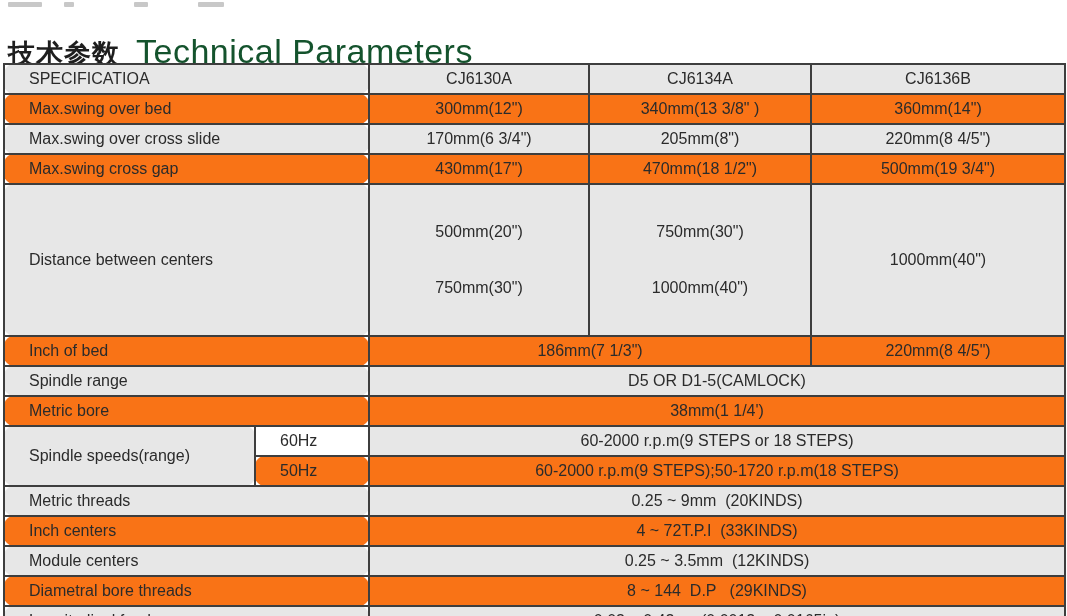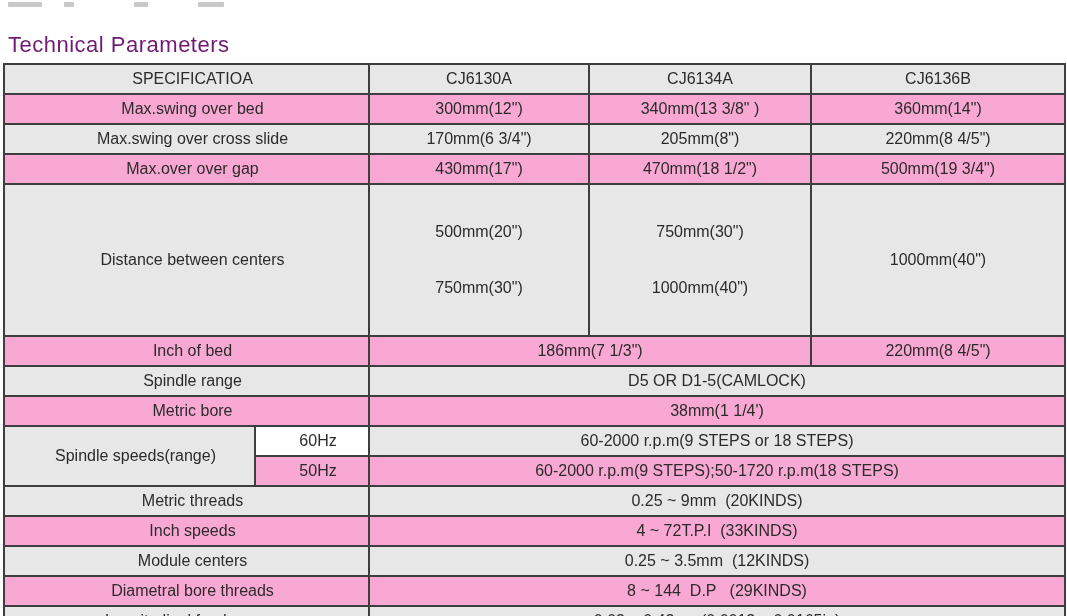--- a/index.html
+++ b/index.html
@@ -32,21 +32,21 @@
   .title{
     position:absolute;
     top:12px;left:8px;
     display:flex;align-items:baseline;gap:16px;
     white-space:nowrap;
   }
   .title-cn{
     font-size:27px;font-weight:700;color:#1e1e1e;letter-spacing:1px;
   }
   .title-en{
-    font-size:22px;font-weight:400;color:#701a75;letter-spacing:0.5px;margin-top:20px;
+    font-size:34px;font-weight:400;color:#14532d;letter-spacing:0.5px;margin-top:20px;
   }
   
   table.params{
     position:absolute;
     top:63px;left:3px;
     width:1061px;
     border-collapse:collapse;
     table-layout:fixed;
     font-size:16px;
   }
@@ -55,39 +55,40 @@
   col.c1{width:220px;}
   col.c2{width:222px;}
   col.c3{width:254px;}
   td{
     border:2px solid #3e3e3e;
     height:26px;
     padding:1px 4px;
     color:#2b2b2b;
     overflow:hidden;
   }
-  td.lbl{text-align:center;padding-left:16px;}
+  td.lbl{text-align:left;padding-left:24px;border-radius:10px;}
   td.val{text-align:center;white-space:pre-wrap;}
   tr.g td{background:#e7e7e7;}
-  tr.w td{background:#f9a8d4;}
+  tr.w td{background:#f97316;}
   td.forceg{background:#e7e7e7;}
   td.forcew{background:#ffffff !important;}
   tr.tall td{height:43px;}
   .two-line div{line-height:20px;text-align:center;}
 </style>
 </head>
 <body>
 
 <div class="page">
 
   <div class="artifacts">
     <span class="a1"></span><span class="a2"></span><span class="a3"></span><span class="a4"></span>
   </div>
 
   <div class="title">
+    <span class="title-cn">技术参数</span>
     <span class="title-en">Technical Parameters</span>
   </div>
 
   <table class="params">
     <colgroup>
       <col class="cA">
         <col class="cB">
         <col class="c1">
         <col class="c2">
         <col class="c3">
@@ -109,21 +110,21 @@
       </tr>
 
       <tr class="g">
         <td class="lbl" colspan="2">Max.swing over cross slide</td>
         <td class="val">170mm(6 3/4")</td>
         <td class="val">205mm(8")</td>
         <td class="val">220mm(8 4/5")</td>
       </tr>
 
       <tr class="w">
-        <td class="lbl" colspan="2">Max.over over gap</td>
+        <td class="lbl" colspan="2">Max.swing cross gap</td>
         <td class="val">430mm(17")</td>
         <td class="val">470mm(18 1/2")</td>
         <td class="val">500mm(19 3/4")</td>
       </tr>
 
       <tr class="g tall">
         <td class="lbl" colspan="2">Distance between centers</td>
         <td class="val two-line">
           <div>500mm(20")</div>
           <div>750mm(30")</div>
@@ -161,21 +162,21 @@
         <td class="lbl">50Hz</td>
         <td class="val" colspan="3">60-2000 r.p.m(9 STEPS);50-1720 r.p.m(18 STEPS)</td>
       </tr>
 
       <tr class="g">
         <td class="lbl" colspan="2">Metric threads</td>
         <td class="val" colspan="3">0.25 ~ 9mm  (20KINDS)</td>
       </tr>
 
       <tr class="w">
-        <td class="lbl" colspan="2">Inch speeds</td>
+        <td class="lbl" colspan="2">Inch centers</td>
         <td class="val" colspan="3">4 ~ 72T.P.I  (33KINDS)</td>
       </tr>
 
       <tr class="g">
         <td class="lbl" colspan="2">Module centers</td>
         <td class="val" colspan="3">0.25 ~ 3.5mm  (12KINDS)</td>
       </tr>
 
       <tr class="w">
         <td class="lbl" colspan="2">Diametral bore threads</td>

